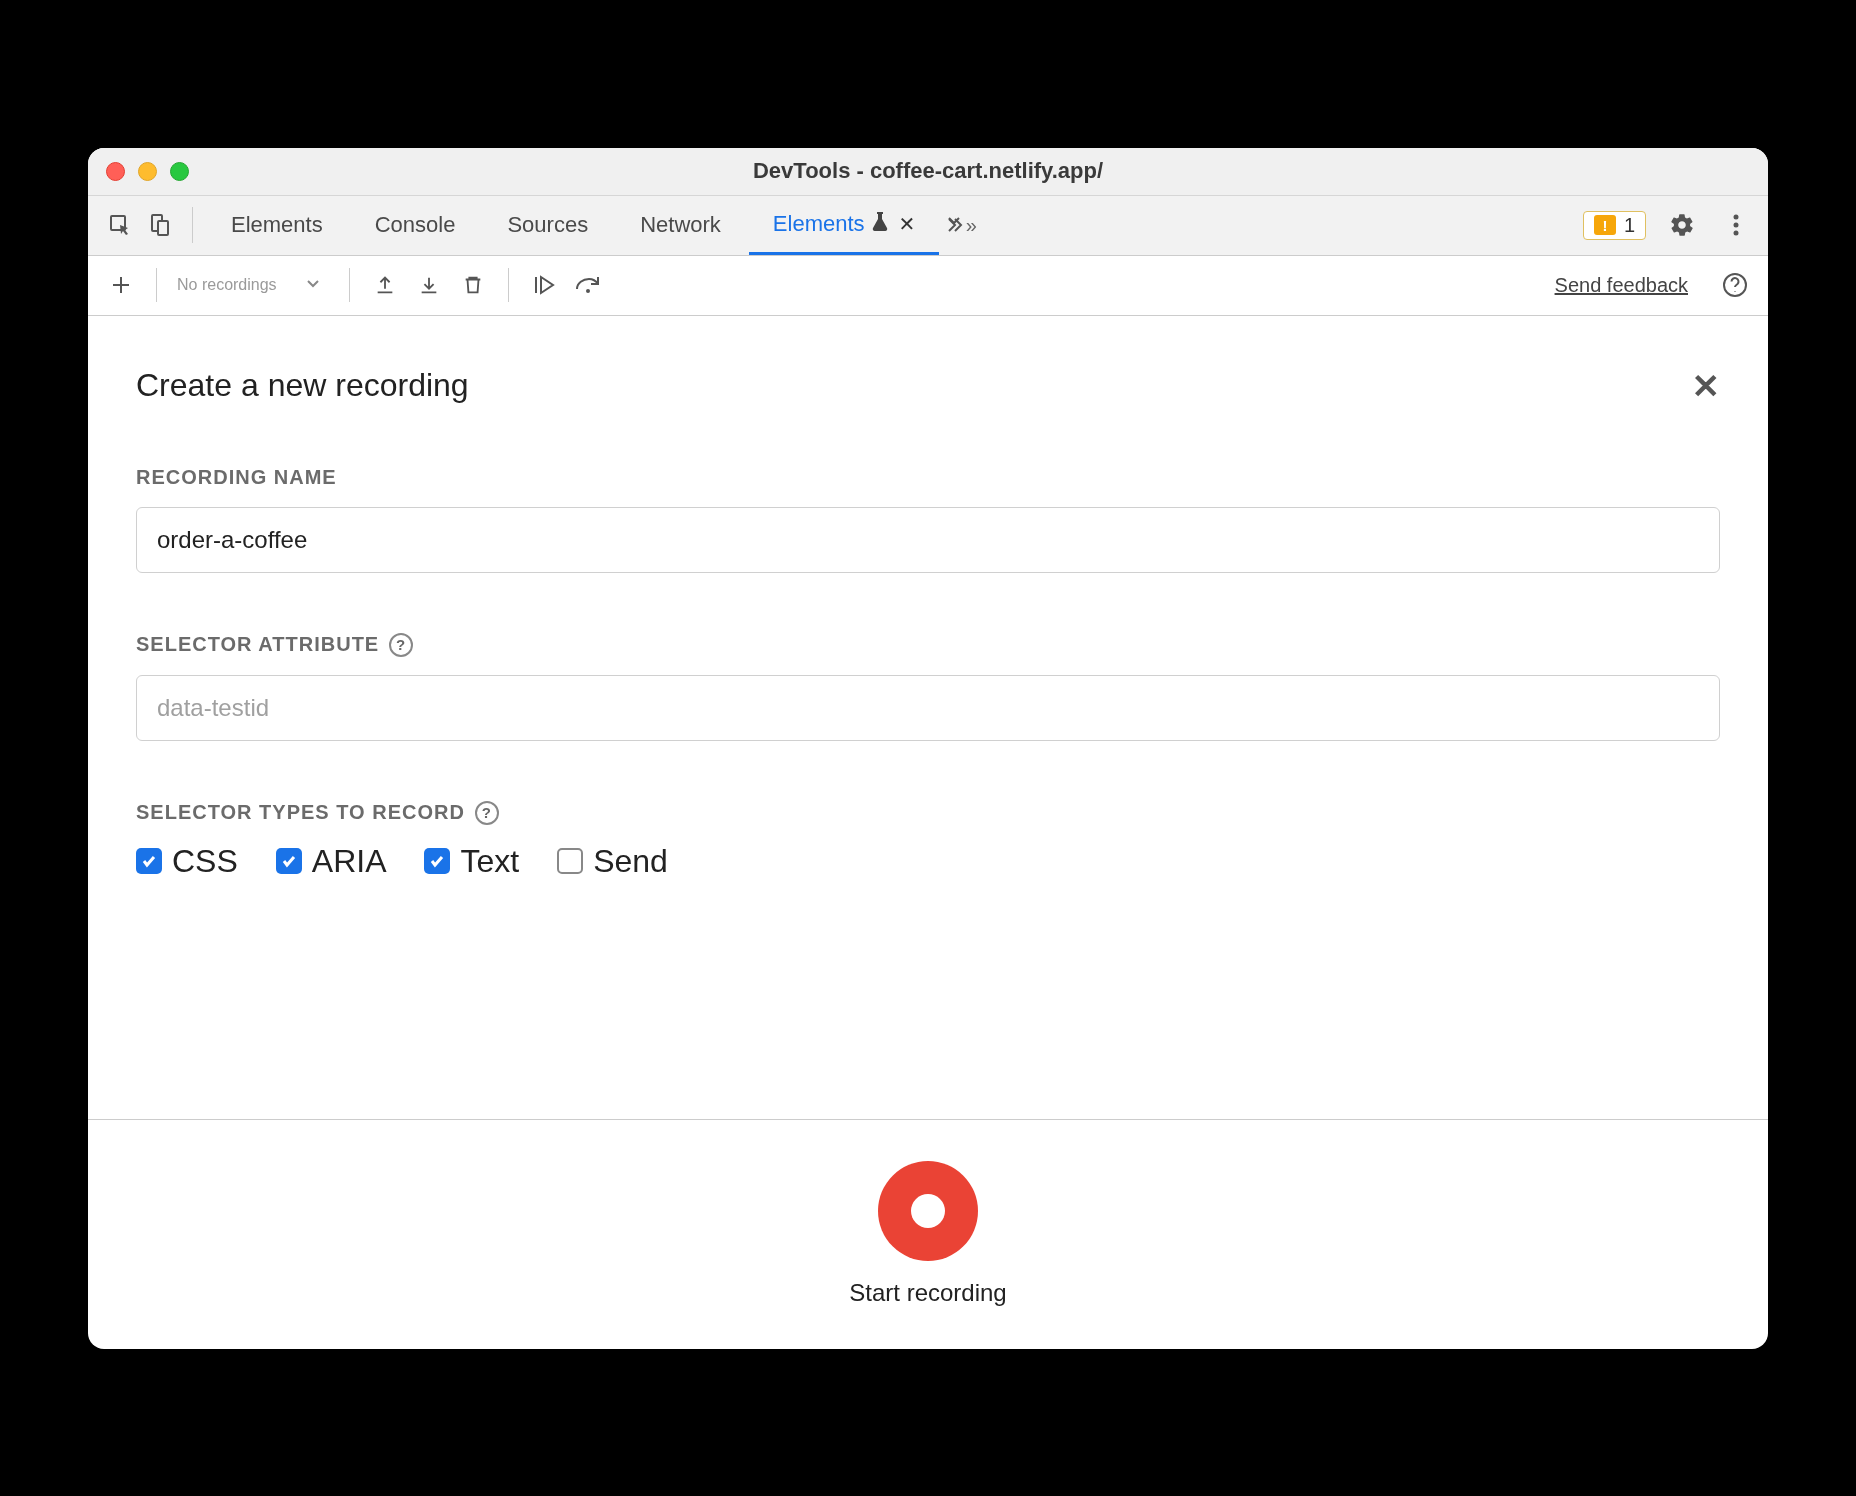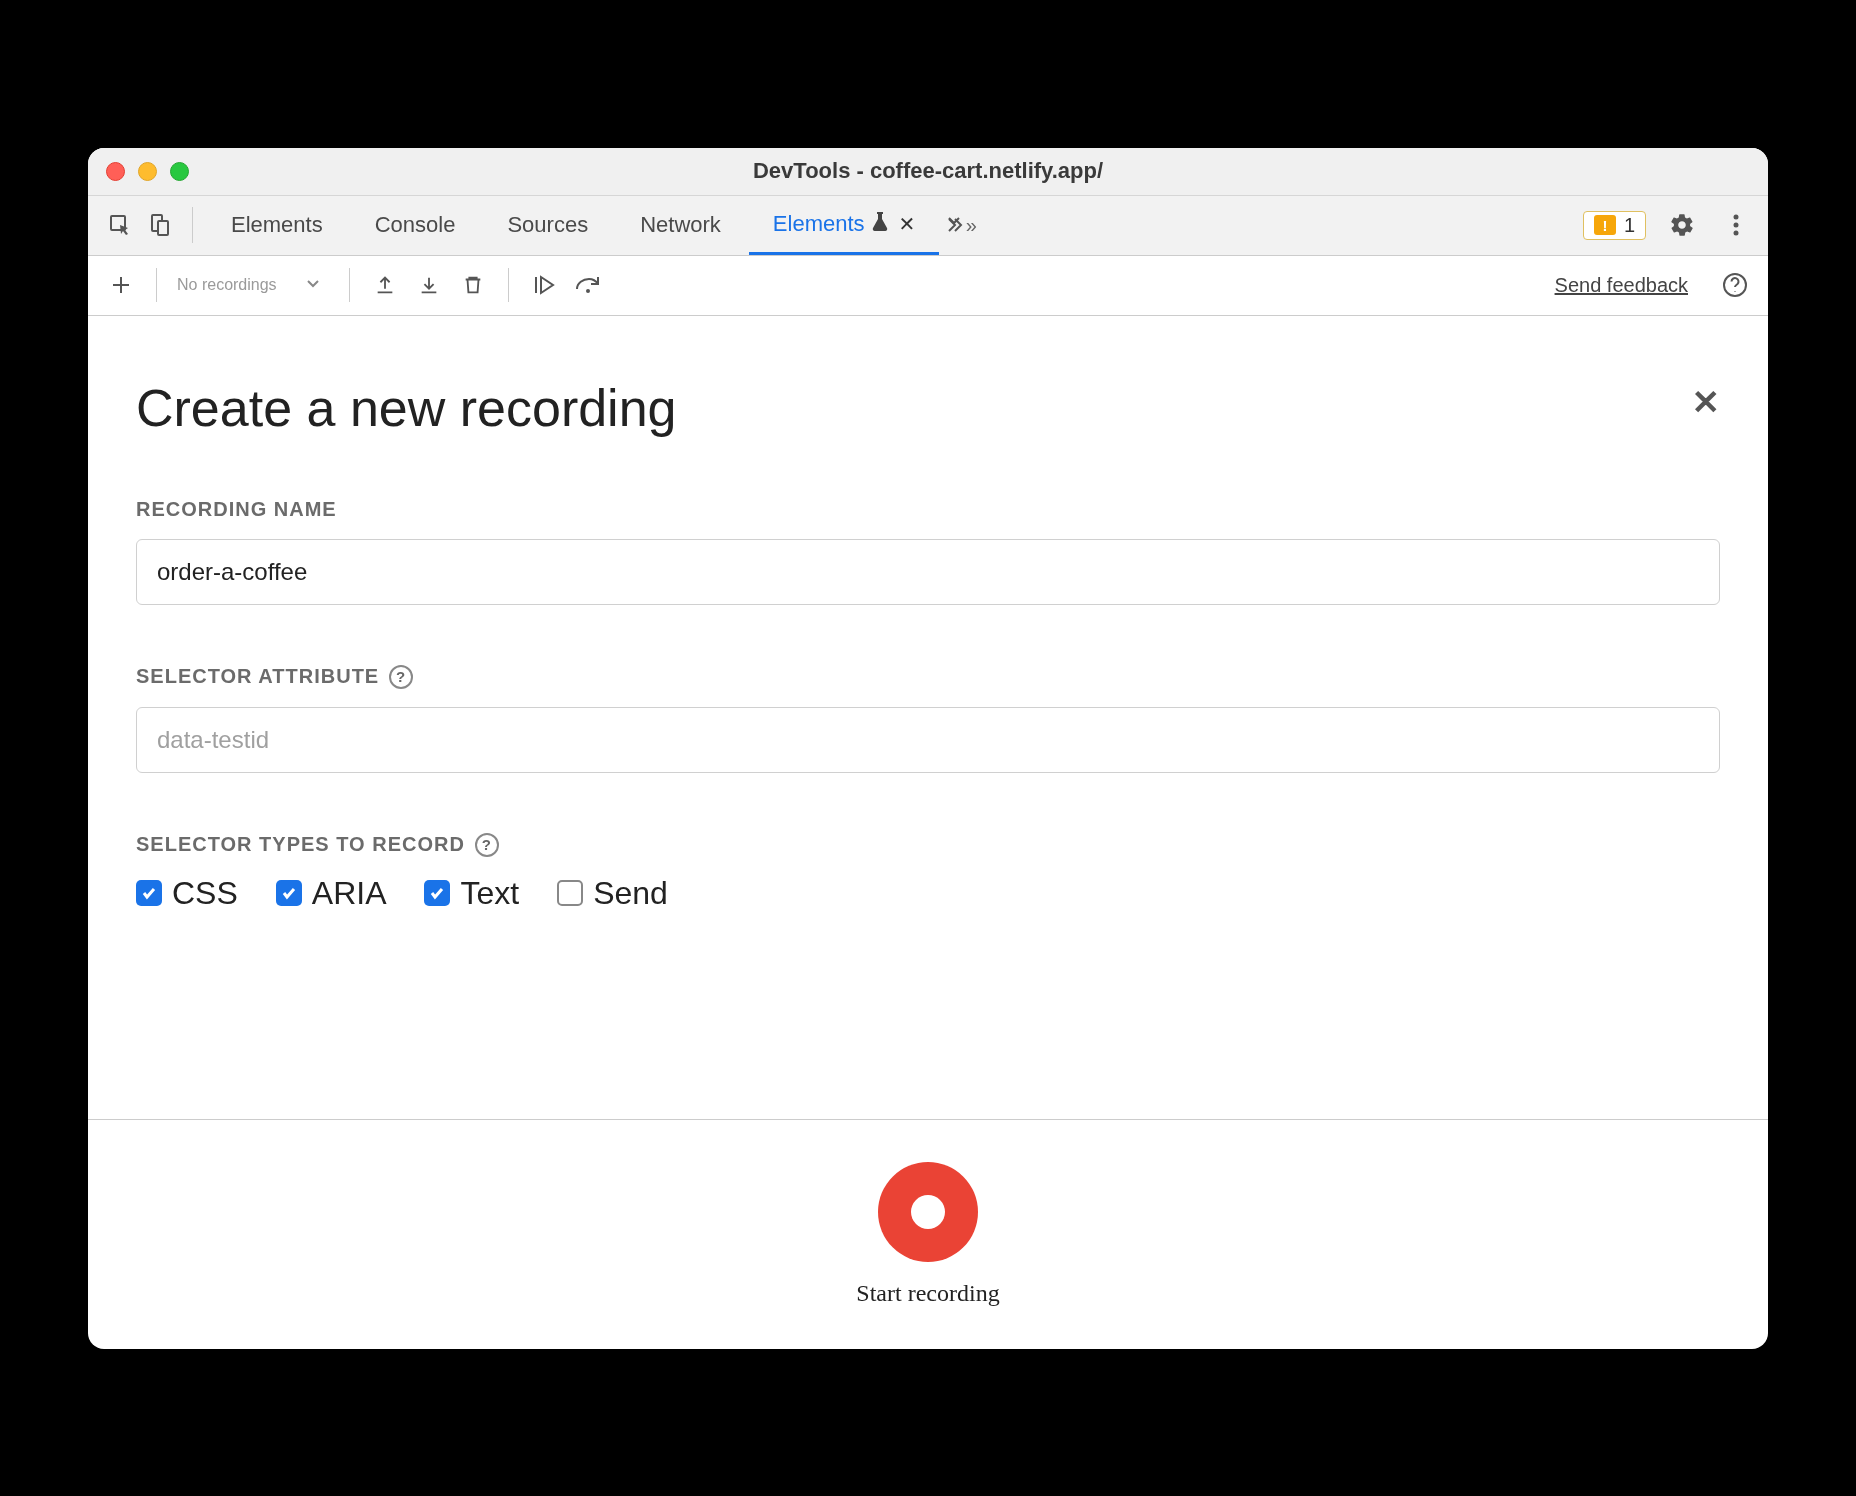--- a/index.html
+++ b/index.html
@@ -122,24 +122,23 @@
     flex:1;
     padding: 50px 48px 0 48px;
     position:relative;
     overflow:hidden;
   }
   .page-header{
     display:flex;align-items:center;justify-content:space-between;
     margin-bottom: 60px;
   }
   .page-title{
-    font-size:52px;
+    font-size:32px;
     font-weight:400;
     color:#222;
-    margin-top:12px;
   }
   .close-x{
     font-size:34px;color:#555;font-weight:600;cursor:pointer;
   }
   .field-label{
     font-size:20px;
     font-weight:600;
     letter-spacing:1px;
     color:#6b6b6b;
     display:flex;align-items:center;gap:10px;
@@ -180,21 +179,20 @@
     position:absolute;
     left:700px; top:885px;
     transform: rotate(0deg);
     pointer-events:none;
   }
   .footer{
     border-top:1px solid #ccc;
     height:230px;
     display:flex;flex-direction:column;align-items:center;justify-content:center;
     gap:18px;
-    font-family:Liberation Serif, serif;
   }
   .rec-btn{
     width:100px;height:100px;border-radius:50%;
     background:#ea4335;
     display:flex;align-items:center;justify-content:center;
     cursor:pointer;
   }
   .rec-btn .inner{
     width:34px;height:34px;border-radius:50%;background:#fff;
   }

